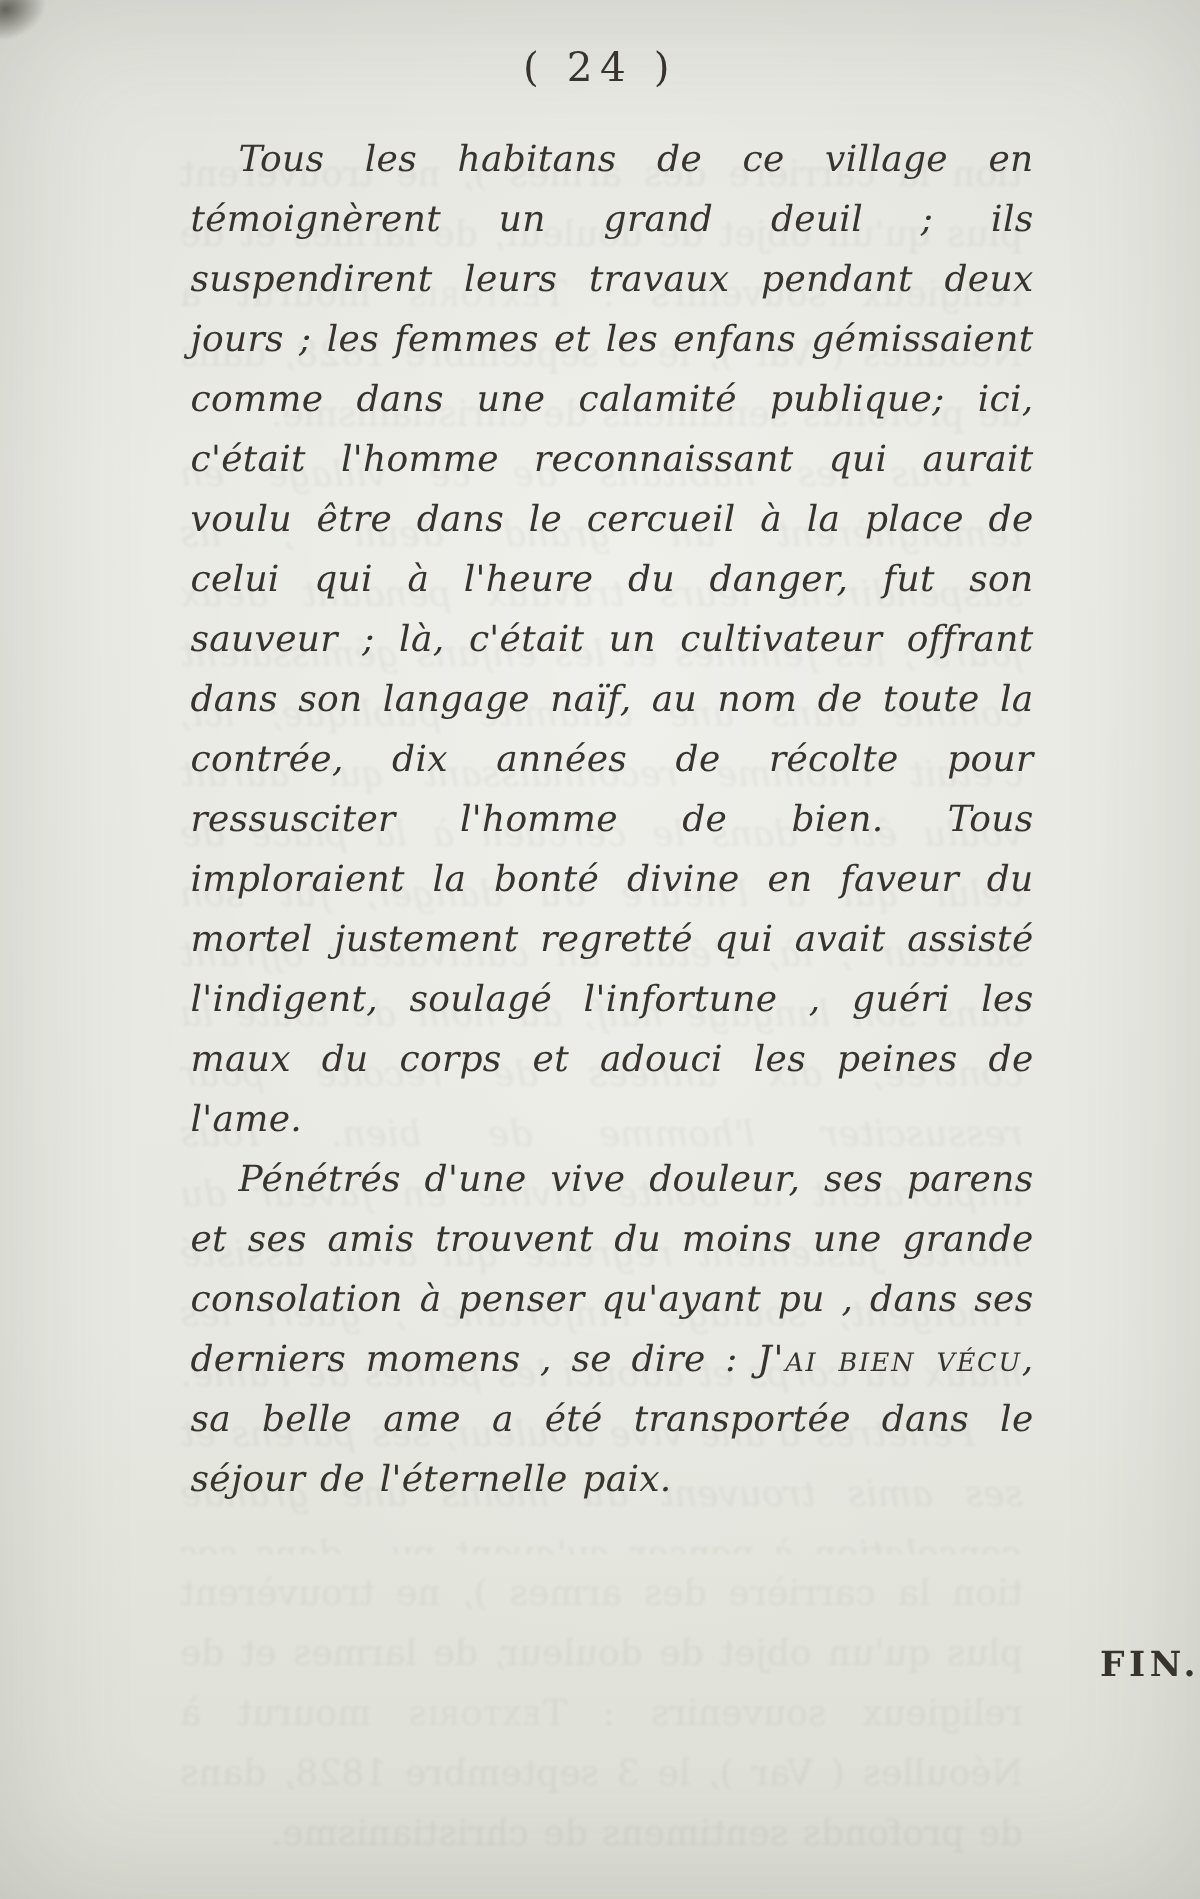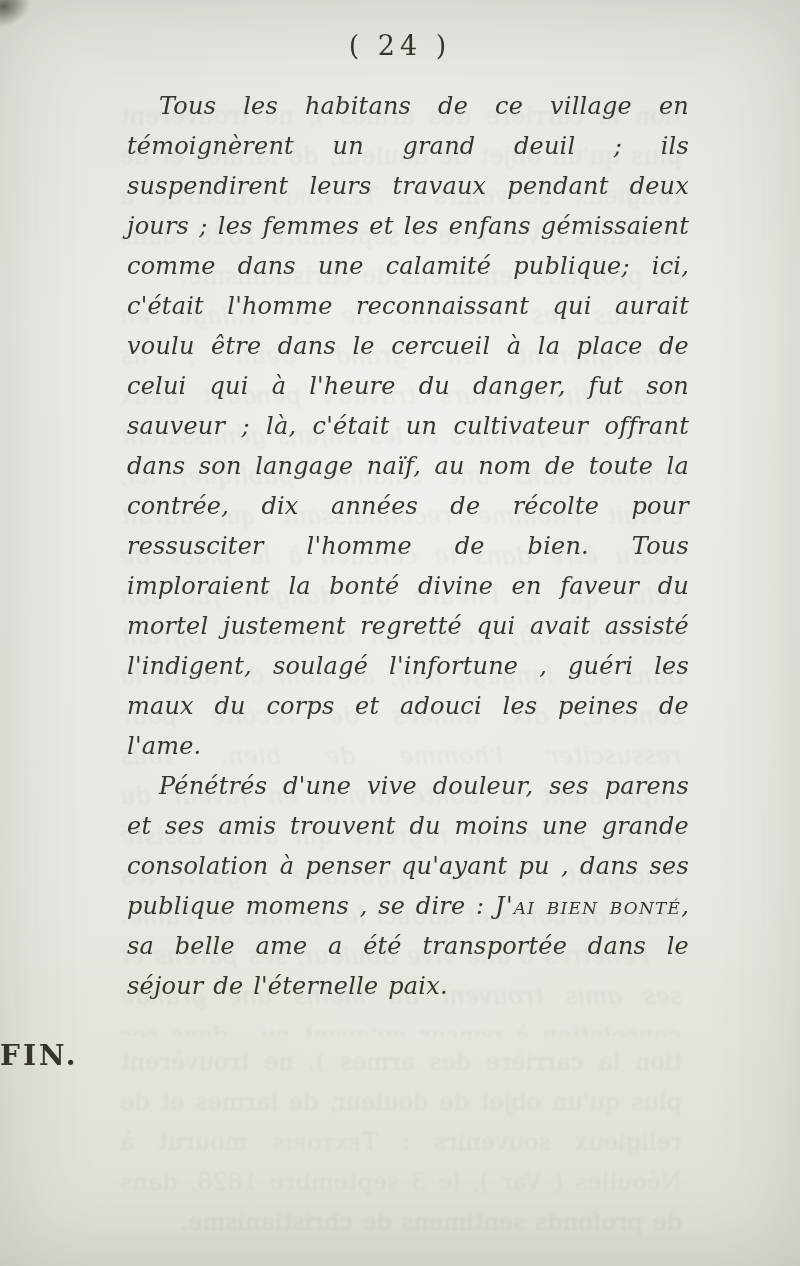--- a/index.html
+++ b/index.html
@@ -58,25 +58,25 @@
   p.para.indent {
     text-indent: 32px;
     font-style: italic;
   }
   .smallcaps {
     font-variant: small-caps;
     letter-spacing: 1.2px;
   }
   .fin {
     position: absolute;
-    top: 1039px;
+    top: 1096px;
     left: 0;
     width: 100%;
-    text-align: left;
-    font-size: 28px;
+    text-align: right;
+    font-size: 23px;
     font-weight: bold;
     letter-spacing: 3px;
   }
   
   .ghost {
     position: absolute;
     transform: scaleX(-1);
     opacity: 0.055;
     filter: blur(1px);
     text-align: justify;
@@ -115,18 +115,18 @@
     </div>
   <div class="ghost ghost-bottom">
       <p class="para"><span class="seg">tion la carrière des armes ), ne trouvèrent plus qu'un objet de douleur, de larmes et de religieux souvenirs : </span><span class="smallcaps">Textoris</span><span class="seg"> mourut à Néoulles ( Var ), le 3 septembre 1828, dans de profonds sentimens de christianisme.</span></p>
       <p class="para indent"><span class="seg">Tous les habitans de ce village en témoignèrent un grand deuil ; ils suspendirent leurs travaux pendant deux jours ; les femmes et les enfans gémissaient comme dans une calamité publique; ici, c'était l'homme reconnaissant qui aurait voulu être dans le cercueil à la place de celui qui à l'heure du danger, fut son sauveur ; là, c'était un cultivateur offrant dans son langage naïf, au nom de toute la contrée, dix années de récolte pour ressusciter l'homme de bien. Tous imploraient la bonté divine en faveur du mortel justement regretté qui avait assisté l'indigent, soulagé l'infortune , guéri les maux du corps et adouci les peines de l'ame.</span></p>
     </div>
 
   <div class="page-number">( 24 )</div>
 
   <div class="text-block">
       <p class="para indent"><span class="seg">Tous les habitans de ce village en témoignèrent un grand deuil ; ils suspendirent leurs travaux pendant deux jours ; les femmes et les enfans gémissaient comme dans une calamité publique; ici, c'était l'homme reconnaissant qui aurait voulu être dans le cercueil à la place de celui qui à l'heure du danger, fut son sauveur ; là, c'était un cultivateur offrant dans son langage naïf, au nom de toute la contrée, dix années de récolte pour ressusciter l'homme de bien. Tous imploraient la bonté divine en faveur du mortel justement regretté qui avait assisté l'indigent, soulagé l'infortune , guéri les maux du corps et adouci les peines de l'ame.</span></p>
-      <p class="para indent"><span class="seg">Pénétrés d'une vive douleur, ses parens et ses amis trouvent du moins une grande consolation à penser qu'ayant pu , dans ses publique momens , se dire : </span><span class="smallcaps">J'ai bien bonté</span><span class="seg">, sa belle ame a été transportée dans le séjour de l'éternelle paix.</span></p>
+      <p class="para indent"><span class="seg">Pénétrés d'une vive douleur, ses parens et ses amis trouvent du moins une grande consolation à penser qu'ayant pu , dans ses derniers momens , se dire : </span><span class="smallcaps">J'ai bien vécu</span><span class="seg">, sa belle ame a été transportée dans le séjour de l'éternelle paix.</span></p>
     </div>
 
   <div class="fin">FIN.</div>
 
 </div>
 
 </body></html>

